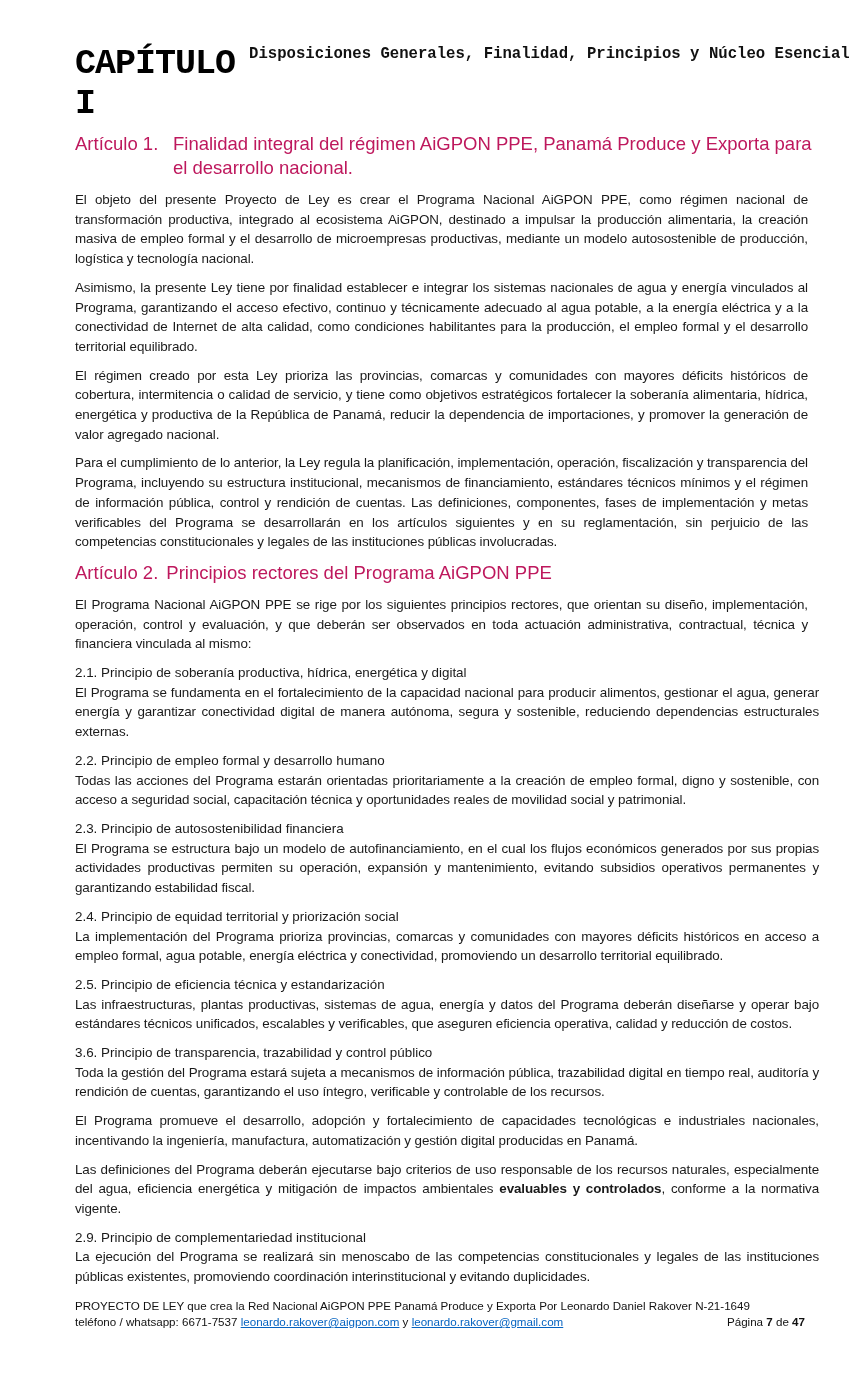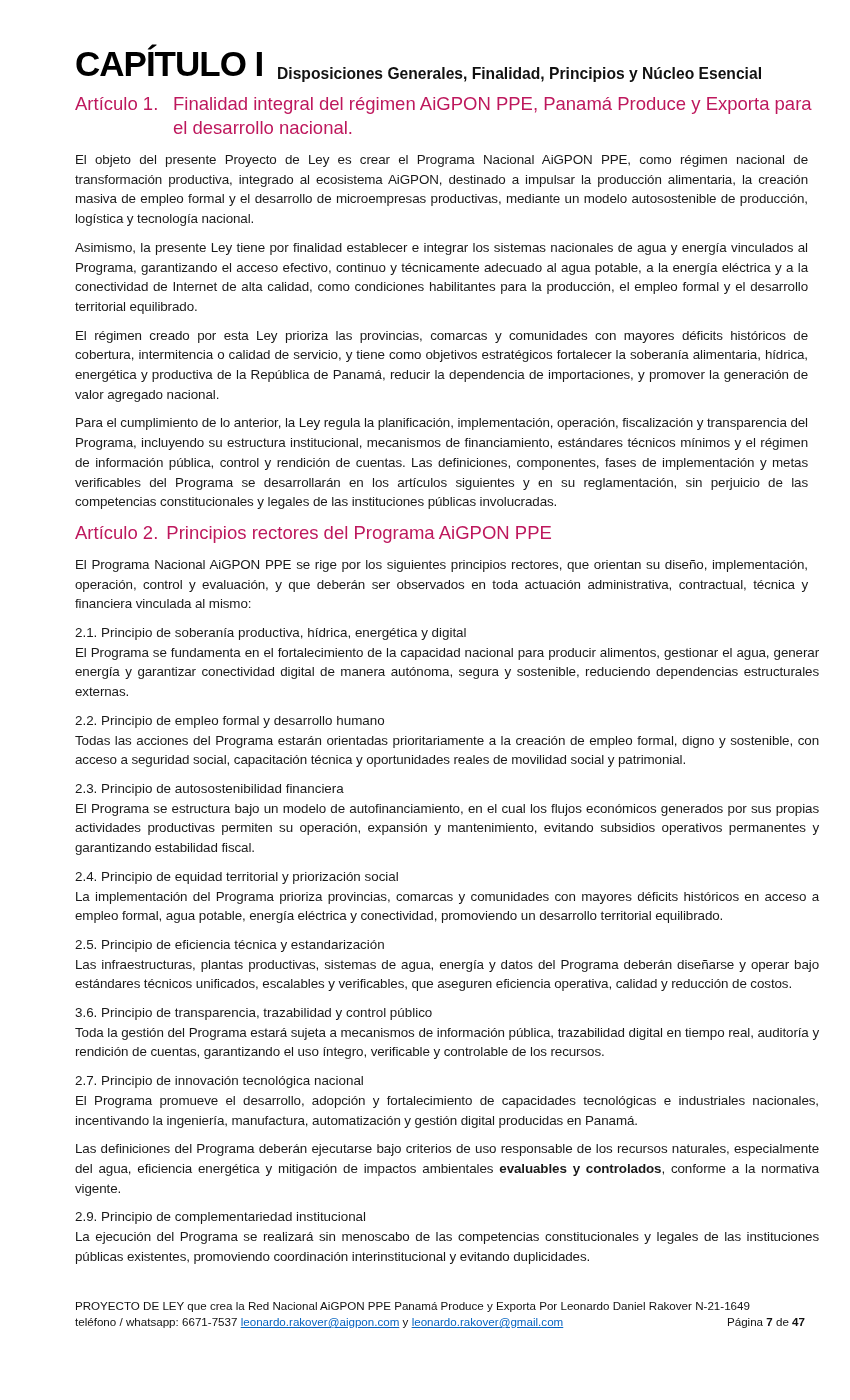--- a/index.html
+++ b/index.html
@@ -1,19 +1,19 @@
 <!DOCTYPE html>
 <html><head>
 <meta charset="utf-8">
 <style>
   html, body { margin: 0; padding: 0; background: #ffffff; }
   body { width: 850px; height: 1400px; position: relative; overflow: hidden;
          font-family: "Liberation Sans", sans-serif; color: #1a1a1a; }
   .page { position: absolute; left: 75px; top: 44px; width: 744px; }
-  .chapter { display: flex; align-items: flex-end; margin: 0 0 8px 0; }
+  .chapter { display: flex; align-items: flex-start; margin: 0 0 8px 0; font-family: Liberation Mono, monospace; }
   .chapter-num { font-size: 35px; font-weight: bold; letter-spacing: -1px; color: #000; line-height: 40px; }
   .chapter-title { font-size: 17px; font-weight: bold; margin-left: 14px; color: #111; transform: scaleX(0.92); transform-origin: left; white-space: nowrap; }
   .article-head { font-size: 18.5px; line-height: 24px; color: #be185d; display: flex; margin: 4px 0 10px 0; }
   .article-head .num { flex: 0 0 98px; }
   .article-head .title { flex: 1; }
   .article-head.inline .num { flex: 0 0 auto; margin-right: 8px; }
   p { margin: 0 11px 9px 0; font-size: 13.4px; line-height: 19.7px; text-align: justify; letter-spacing: -0.1px; }
   .principle { margin-bottom: 9px; }
   .principle .ph { font-size: 13.4px; line-height: 19.7px; }
   .principle .pb { font-size: 13.4px; line-height: 19.7px; text-align: justify; margin: 0; }
@@ -65,21 +65,20 @@
   </div>
   <div class="principle">
     <div class="ph">2.5. Principio de eficiencia técnica y estandarización</div>
     <p class="pb">Las infraestructuras, plantas productivas, sistemas de agua, energía y datos del Programa deberán diseñarse y operar bajo estándares técnicos unificados, escalables y verificables, que aseguren eficiencia operativa, calidad y reducción de costos.</p>
   </div>
   <div class="principle">
     <div class="ph">3.6. Principio de transparencia, trazabilidad y control público</div>
     <p class="pb">Toda la gestión del Programa estará sujeta a mecanismos de información pública, trazabilidad digital en tiempo real, auditoría y rendición de cuentas, garantizando el uso íntegro, verificable y controlable de los recursos.</p>
   </div>
   <div class="principle">
-    <div class="ph">2.7. Principio de innovación tecnológica nacional</div>
     <p class="pb">El Programa promueve el desarrollo, adopción y fortalecimiento de capacidades tecnológicas e industriales nacionales, incentivando la ingeniería, manufactura, automatización y gestión digital producidas en Panamá.</p>
   </div>
   <div class="principle">
     <p class="pb"><span>Las definiciones del Programa deberán ejecutarse bajo criterios de uso responsable de los recursos naturales, especialmente del agua, eficiencia energética y mitigación de impactos ambientales </span><b>evaluables y controlados</b><span>, conforme a la normativa vigente.</span></p>
   </div>
   <div class="principle">
     <div class="ph">2.9. Principio de complementariedad institucional</div>
     <p class="pb">La ejecución del Programa se realizará sin menoscabo de las competencias constitucionales y legales de las instituciones públicas existentes, promoviendo coordinación interinstitucional y evitando duplicidades.</p>
   </div>
 </div>

